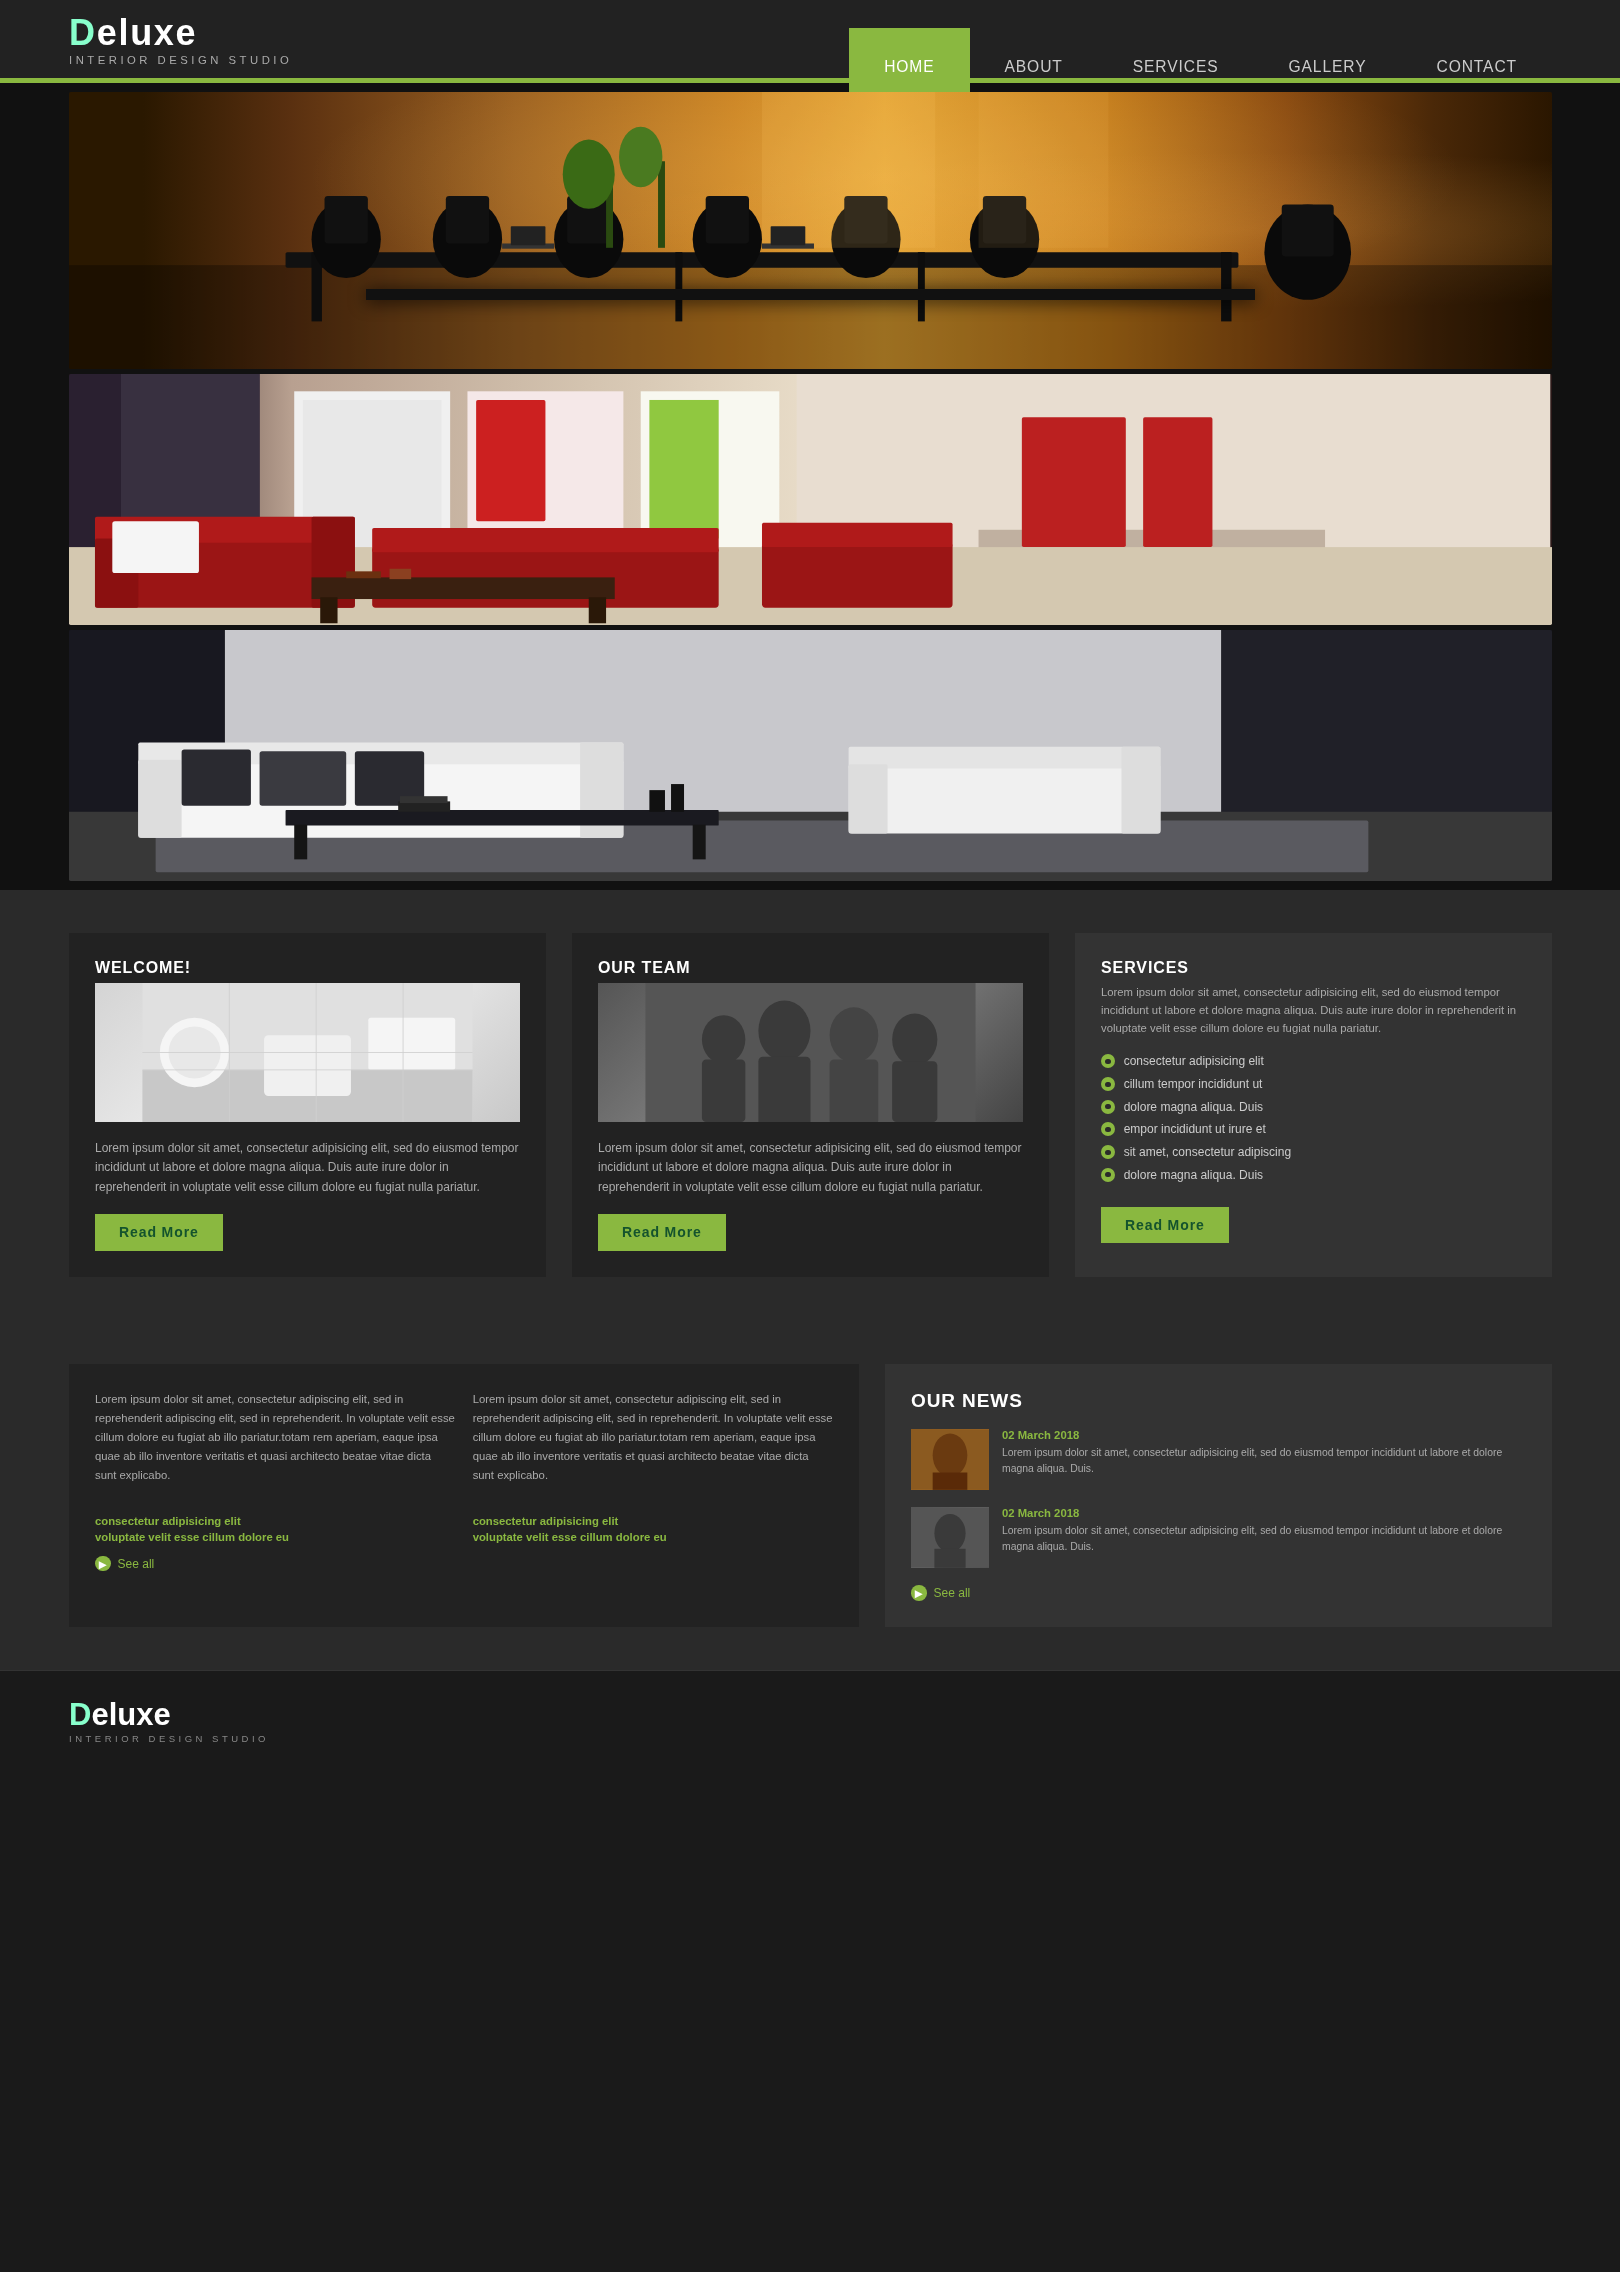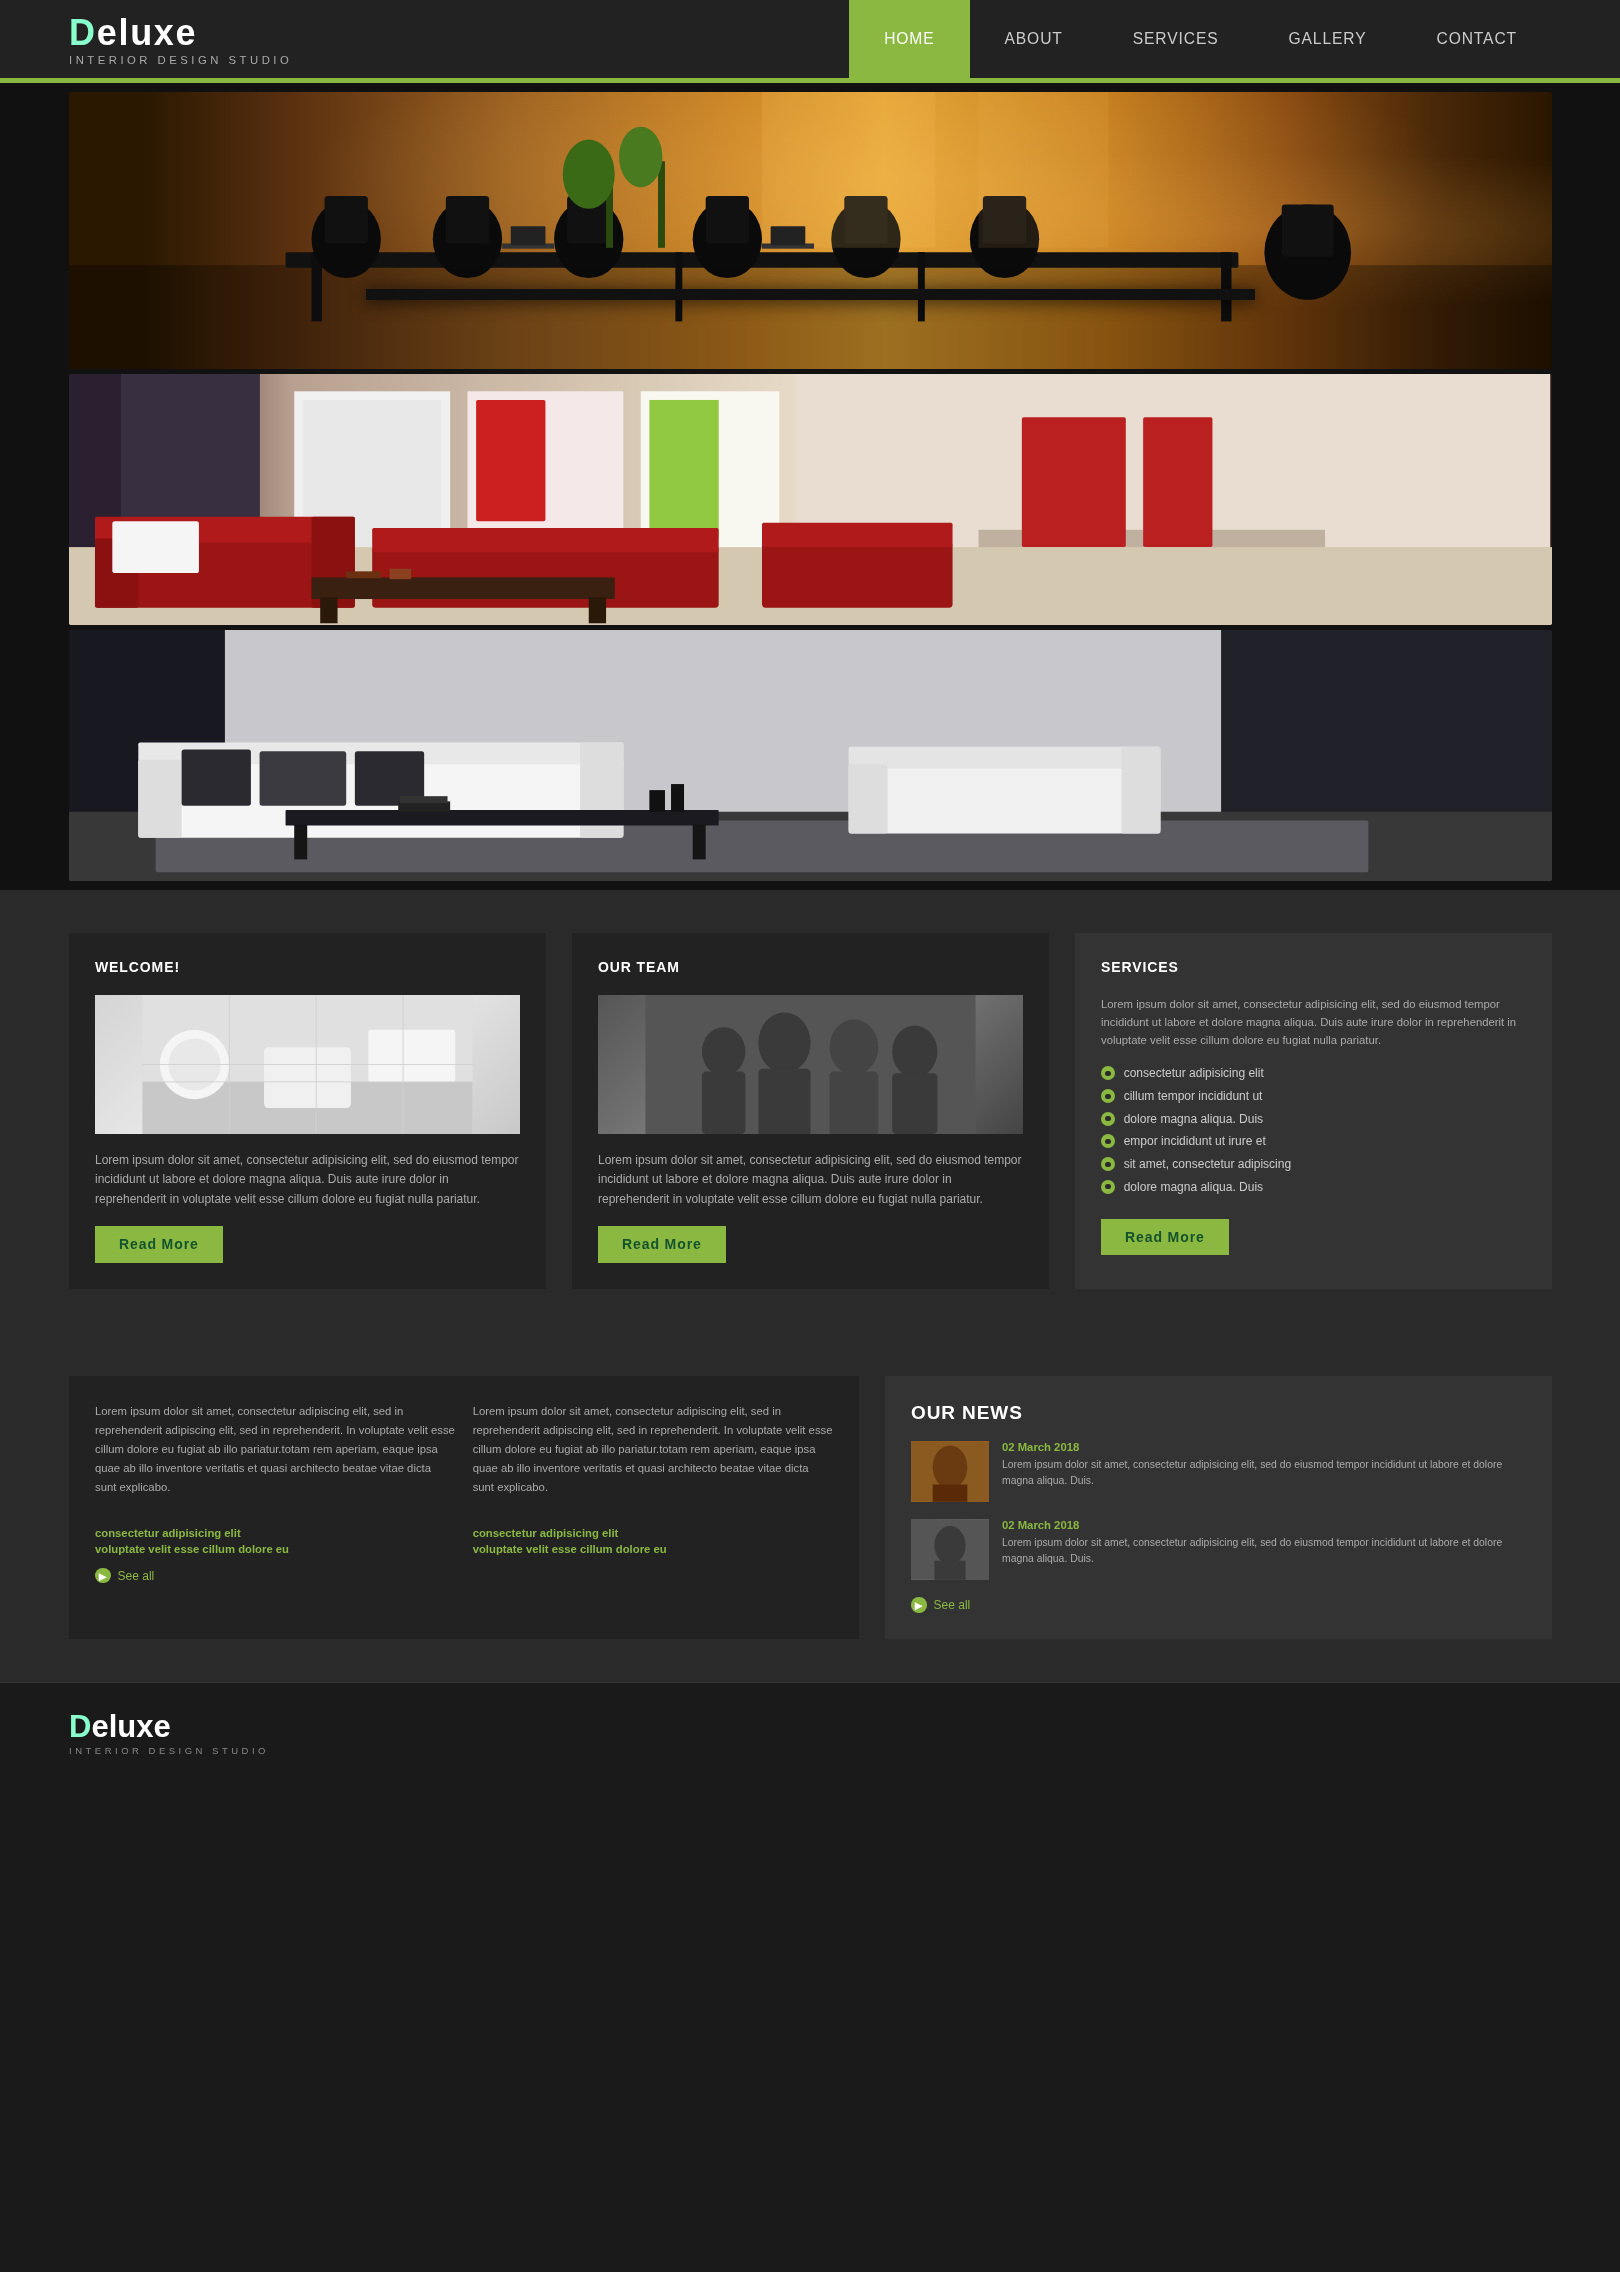--- a/index.html
+++ b/index.html
@@ -46,20 +46,21 @@
     .nav-item {
       display: flex;
       align-items: center;
       padding: 17px 35px;
       color: #ccc;
       font-size: 15.6px;
       letter-spacing: 0.9px;
       cursor: pointer;
       text-transform: uppercase;
       height: 100%;
+      margin-top: 28px;
     }
     .nav-item.active {
       background: #8ab840;
       color: #fff;
     }
 
     
     .green-bar {
       height: 5.2px;
       background: #8ab840;
@@ -100,24 +101,24 @@
       padding: 26px;
     }
 
     .col-services {
       flex: 1;
       background: #333;
       padding: 26px;
     }
 
     .col-title {
-      font-size: 14px;
+      font-size: 16px;
       font-weight: bold;
       color: #fff;
-      margin-bottom: 20px;
+      margin-bottom: 6px;
       text-transform: uppercase;
       letter-spacing: 0.9px;
     }
 
     .col-img {
       width: 100%;
       height: 139px;
       margin-bottom: 17.3px;
       overflow: hidden;
     }

